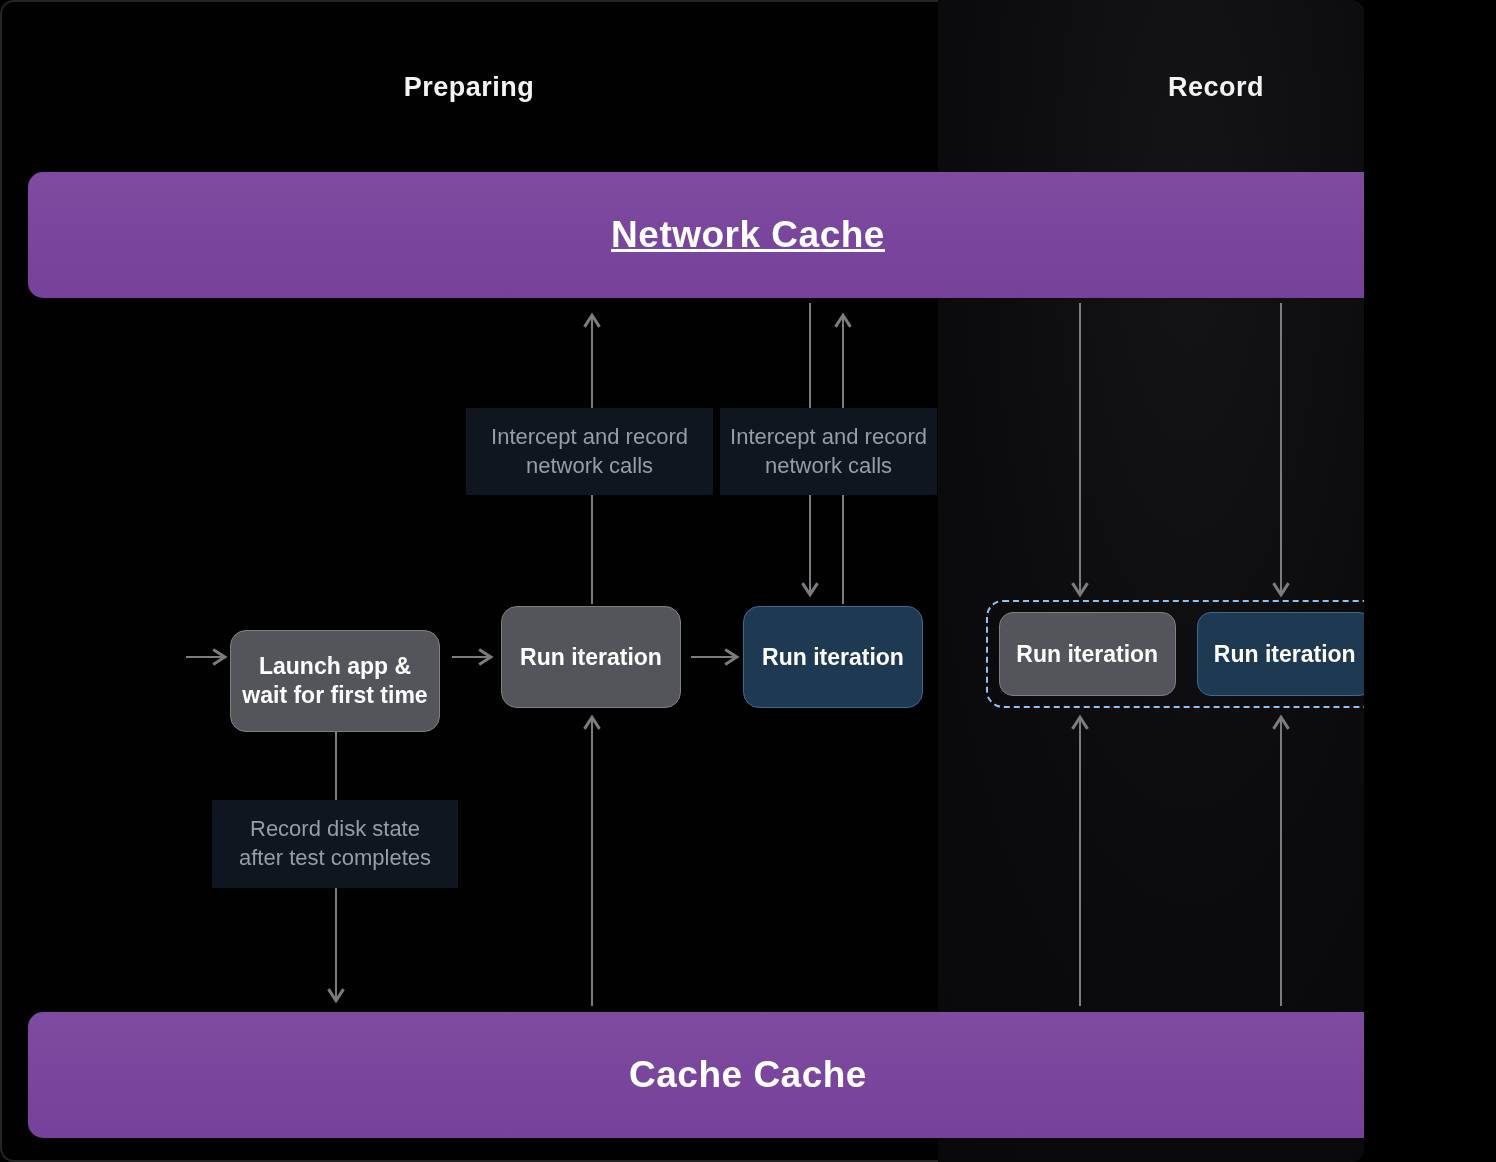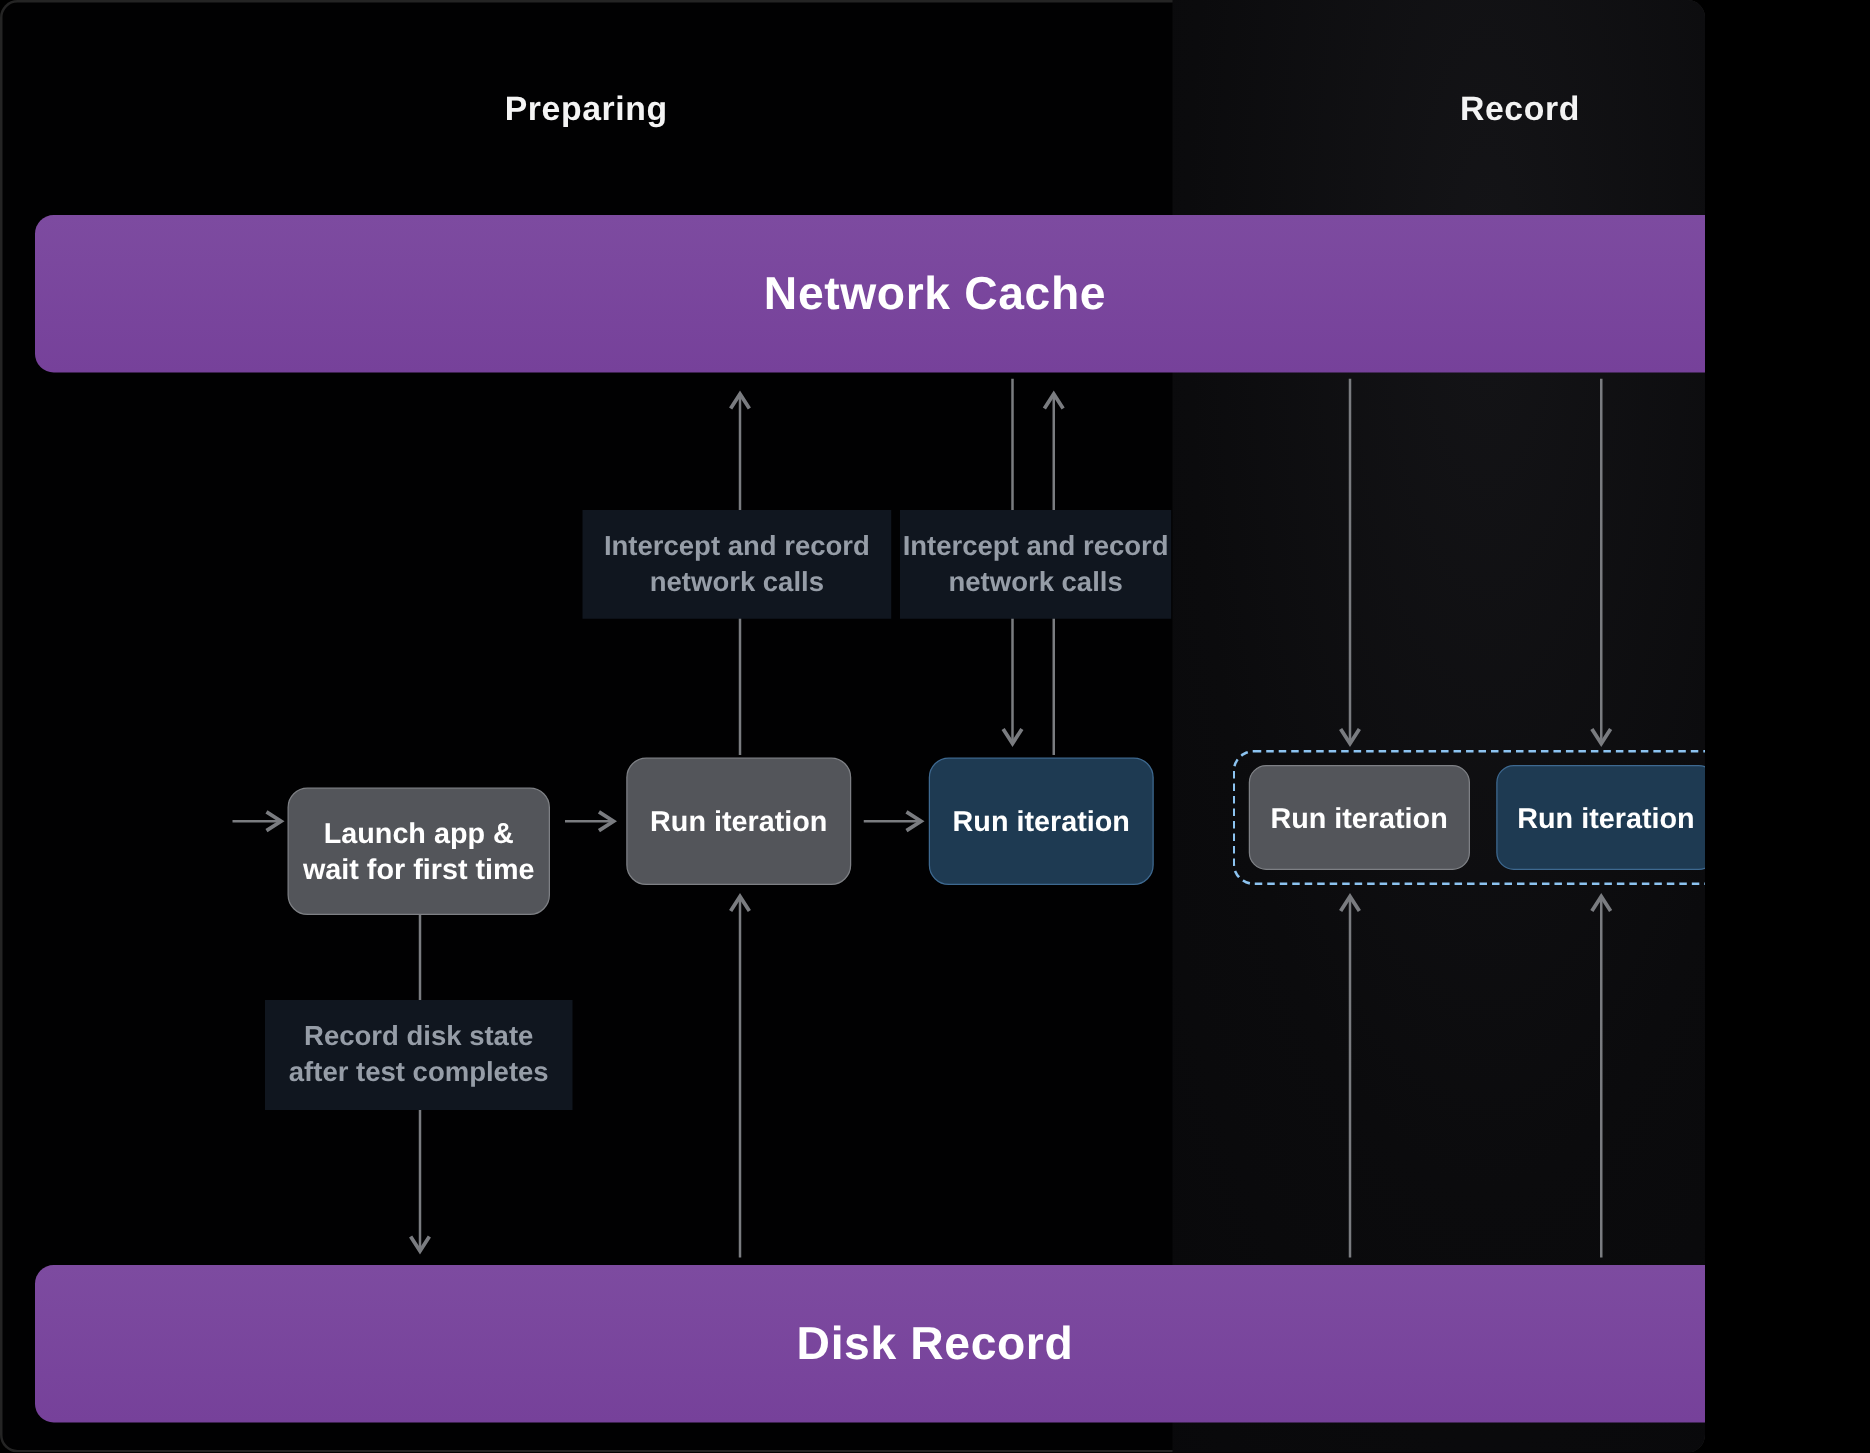--- a/index.html
+++ b/index.html
@@ -35,21 +35,21 @@
     background:#53555a;border:1.5px solid #7e8085;border-radius:16px;
     display:flex;align-items:center;justify-content:center;
     color:#fff;font-size:23px;font-weight:600;text-align:center;
     white-space:pre-line;line-height:1.25;
   }
   .node-blue{background:#1e3a52;border-color:#3e6990;}
   .note{
     position:absolute;z-index:3;
     background:#10161f;
     display:flex;align-items:center;justify-content:center;
-    color:#969da7;font-size:22px;font-weight:700;text-align:center;
+    color:#969da7;font-size:22px;font-weight:400;text-align:center;
     white-space:pre-line;line-height:1.3;
   }
   .repeat-badge{
     position:absolute;left:1421px;top:640px;width:58px;height:34px;z-index:5;
     background:#1d1e1f;
     display:flex;align-items:center;justify-content:center;
     color:#8f9499;font-size:24px;font-weight:600;margin-top:28px;
   }
   .dashed-box{
     position:absolute;left:986px;top:600px;width:400px;height:108px;z-index:3;
@@ -94,22 +94,22 @@
 
       <path d="M1080,303 L1080,594" marker-end="url(#ah)"></path>
       <path d="M1281,303 L1281,594" marker-end="url(#ah)"></path>
       <path d="M1080,1006 L1080,718" marker-end="url(#ah)"></path>
       <path d="M1281,1006 L1281,718" marker-end="url(#ah)"></path>
 
       <path d="M1411,630 L1437,630 A35,35 0 1 1 1437,700 L1421,700" marker-end="url(#ah)"></path>
     </g>
   </svg>
 
-  <div class="cache-bar" style="top:172px;">Network Cache</div>
-  <div class="cache-bar" style="top:1012px;">Disk Record</div>
+  <div class="cache-bar" style="top:172px;text-decoration:underline;">Network Cache</div>
+  <div class="cache-bar" style="top:1012px;">Cache Cache</div>
 
   <div class="note" style="left:466px;top:408px;width:247px;height:87px;">Intercept and record
 network calls</div>
   <div class="note" style="left:720px;top:408px;width:217px;height:87px;">Intercept and record
 network calls</div>
   <div class="note" style="left:212px;top:800px;width:246px;height:88px;">Record disk state
 after test completes</div>
 
   <div class="node" style="left:230px;top:606px;width:208px;height:100px;margin-top:24px;">Launch app &amp;
 wait for first time</div>

